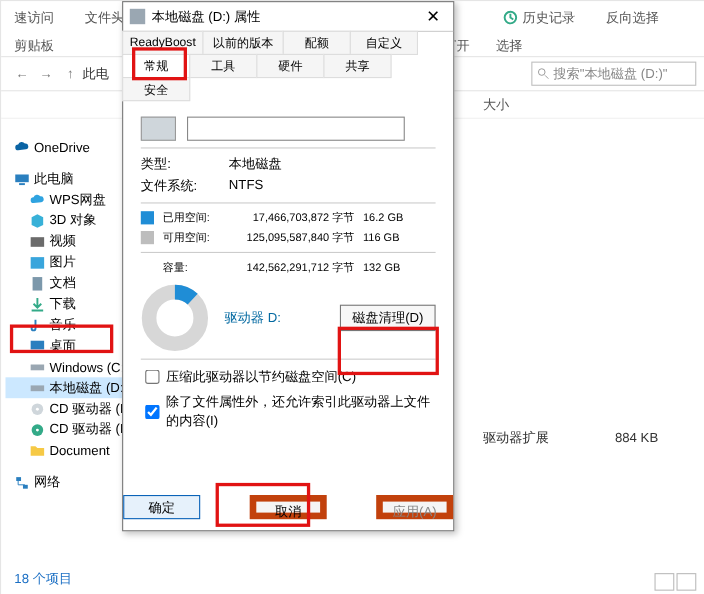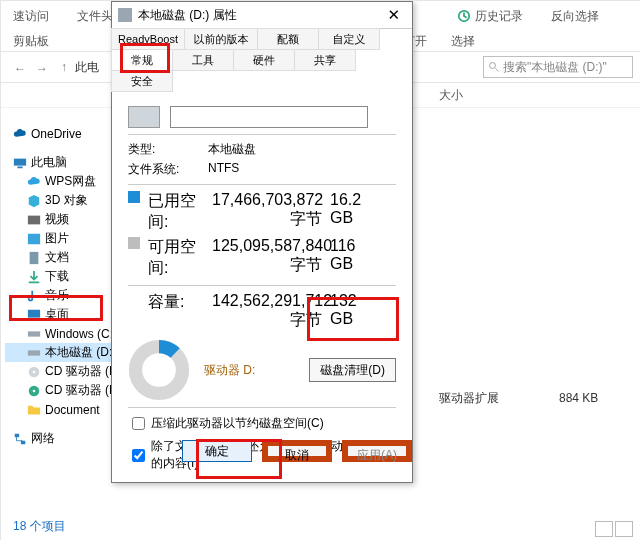--- a/index.html
+++ b/index.html
@@ -34,32 +34,32 @@
   .tabs{display:flex;flex-wrap:wrap;font-size:11px}
   .tabs span{width:60px;height:20px;display:flex;align-items:center;justify-content:center;border:1px solid #ddd;margin:-1px 0 0 -1px;background:#f5f5f5}
   .tabs span.active{background:#fff;border-bottom:1px solid #fff}
   .pane{padding:10px 16px}
   .field{display:flex;align-items:center;margin:4px 0}
   .field input{height:20px;border:1px solid #888;width:190px;padding:0 3px}
   .drv-ico{width:30px;height:20px;background:#cfd6db;margin-right:10px;border:1px solid #999}
   .kv{display:flex;margin:3px 0}
   .kv .k{width:80px}
   .hr{height:1px;background:#ccc;margin:6px 0}
-  .space{display:flex;margin:4px 0;font-size:16px}
+  .space{display:flex;align-items:center;margin:4px 0;font-size:10px}
   .sw{width:12px;height:12px;margin-right:8px}
   .space .lbl{width:64px}
   .space .bytes{width:110px;text-align:right;padding-right:8px}
   .space .gb{width:50px;text-align:left}
   .donut{display:flex;align-items:center;margin-top:8px}
   .donut svg{margin-right:14px}
-  .donut .lbl{color:#a16207}
+  .donut .lbl{color:#0369a1}
   .clean-btn{margin-left:auto;border:1px solid #777;height:22px;padding:0 10px;display:flex;align-items:center;font-size:12px;background:#f7f7f7}
   .chk{display:flex;align-items:center;margin:5px 0;font-size:12px}
   .chk input{margin-right:6px}
-  .btns{position:absolute;bottom:20px;right:0;left:0;display:flex;justify-content:flex-end;gap:10px}
+  .btns{position:absolute;bottom:10px;right:0;left:0;display:flex;justify-content:space-between;}
   .btns button{width:70px;height:22px;border:6px solid #c2410c;background:#f5f5f5;font-size:12px}
   .btns button.primary{border:1px solid #0a63b8;background:#e6f1fb}
   .btns button.muted{color:#888}
   .hl{position:absolute;border:3px solid #e11313;pointer-events:none}
 </style>
 </head>
 <body>
 
 <div class="app">
 

